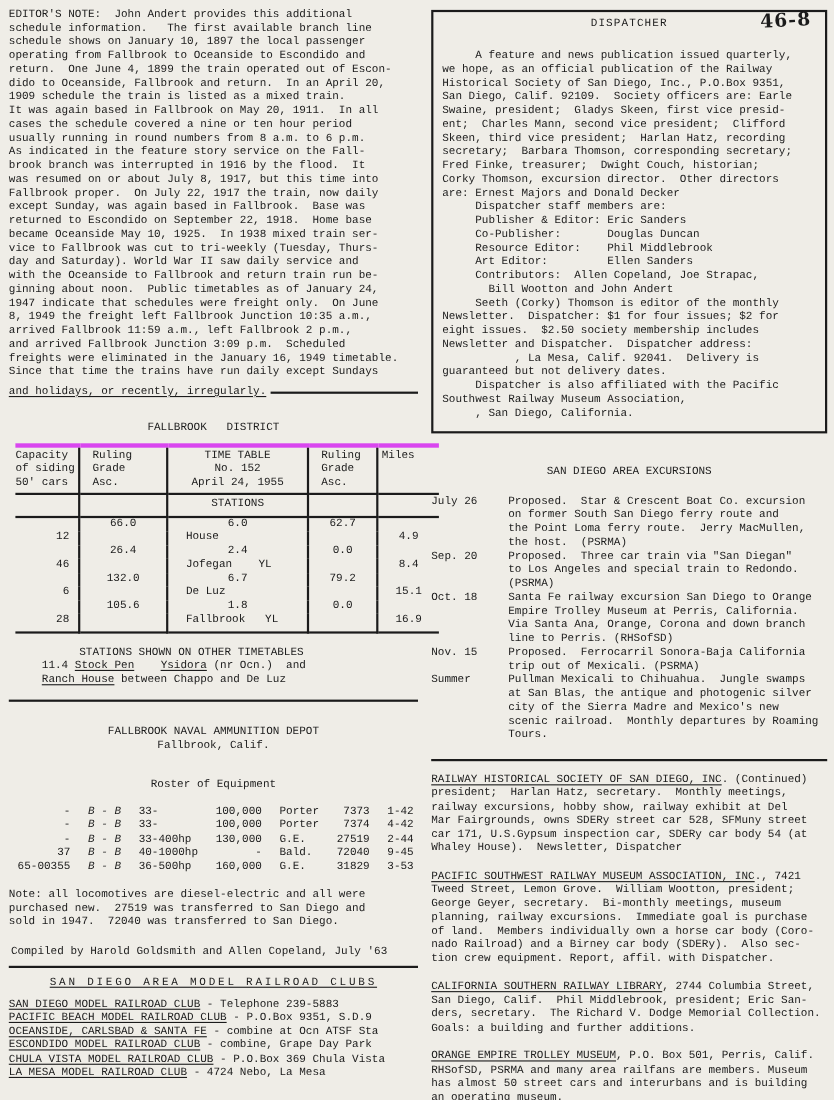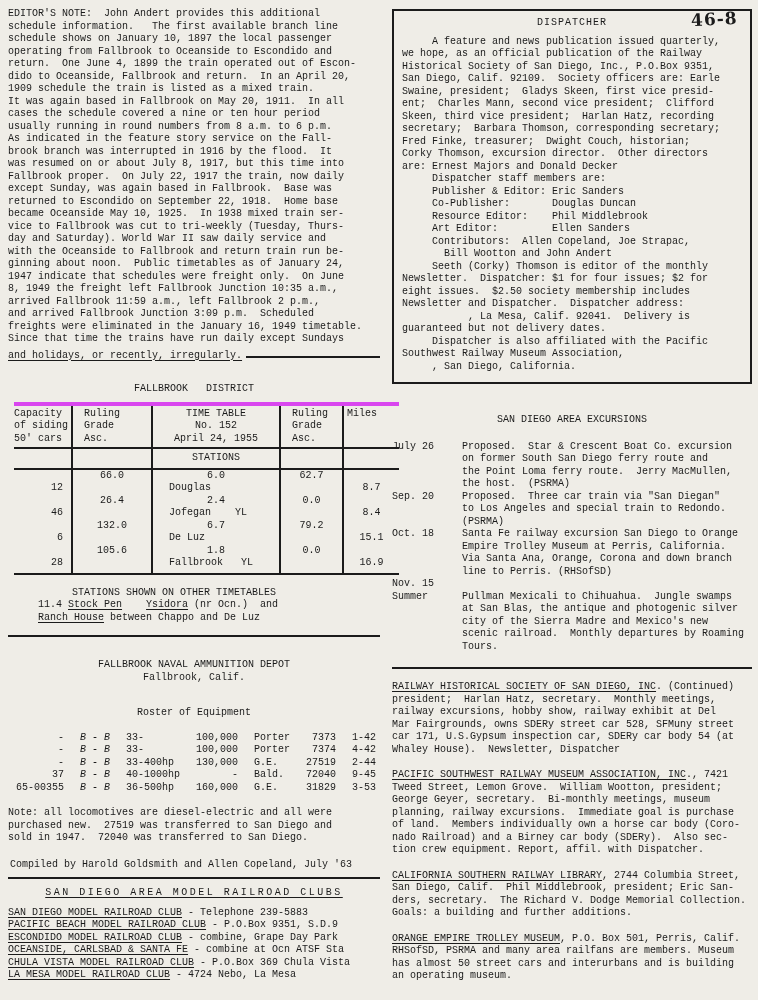--- a/index.html
+++ b/index.html
@@ -53,21 +53,21 @@
   .naval-note { margin-top:13px; }
 
   .compiled { margin:14px 0 6px 2px; }
 
   .clubs { margin-top:8px; }
   .clubs-heading { text-align:center; letter-spacing:2.5px; margin-bottom:7px; }
   .club-line { white-space:pre-wrap; }
 
   
   .disp-box { border:2px solid #1b1b1b; padding:6px 8px 9px 8px; position:relative; margin-top:1px; }
-  .disp-title { text-align:center; margin-bottom:6px; letter-spacing:1px; }
+  .disp-title { text-align:center; margin-bottom:16px; letter-spacing:1px; }
   .disp-issue {
     position:absolute; top:2px; right:12px;
     font-family:"DejaVu Serif",serif; font-weight:bold; font-size:17px;
     transform:rotate(-3deg); letter-spacing:1px;
   }
   .exc-heading { text-align:center; margin:30px 0 14px; }
   .exc { display:flex; }
   .exc-date { width:70px; flex:0 0 auto; }
   .exc-body { flex:1; }
   .rule-right { margin:14px 0 12px; }
@@ -141,23 +141,23 @@
         <tr class="data">
           <td class="vr cap"></td>
           <td class="vr">66.0</td>
           <td class="vr">6.0</td>
           <td class="vr">62.7</td>
           <td></td>
         </tr>
         <tr class="data st">
           <td class="vr cap">12</td>
           <td class="vr"></td>
-          <td class="vr stn">Douglas</td>
-          <td class="vr"></td>
-          <td>8.7</td>
+          <td class="vr stn">House</td>
+          <td class="vr"></td>
+          <td>4.9</td>
         </tr>
         <tr class="data">
           <td class="vr cap"></td>
           <td class="vr">26.4</td>
           <td class="vr">2.4</td>
           <td class="vr">0.0</td>
           <td></td>
         </tr>
         <tr class="data st">
           <td class="vr cap">46</td>
@@ -265,22 +265,22 @@
 sold in 1947.  72040 was transferred to San Diego.</div>
     </div>
 
     <div class="compiled">Compiled by Harold Goldsmith and Allen Copeland, July '63</div>
     <hr class="rule">
 
     <div class="clubs">
       <div class="clubs-heading u">SAN DIEGO AREA MODEL RAILROAD CLUBS</div>
       <div class="club-line"><span class="u">SAN DIEGO MODEL RAILROAD CLUB</span><span> - Telephone 239-5883</span></div>
       <div class="club-line"><span class="u">PACIFIC BEACH MODEL RAILROAD CLUB</span><span> - P.O.Box 9351, S.D.9</span></div>
+      <div class="club-line"><span class="u">OCEANSIDE, CARLSBAD &amp; SANTA FE</span><span> - combine at Ocn ATSF Sta</span></div>
       <div class="club-line"><span class="u">ESCONDIDO MODEL RAILROAD CLUB</span><span> - combine, Grape Day Park</span></div>
-      <div class="club-line"><span class="u">OCEANSIDE, CARLSBAD &amp; SANTA FE</span><span> - combine at Ocn ATSF Sta</span></div>
       <div class="club-line"><span class="u">CHULA VISTA MODEL RAILROAD CLUB</span><span> - P.O.Box 369 Chula Vista</span></div>
       <div class="club-line"><span class="u">LA MESA MODEL RAILROAD CLUB</span><span> - 4724 Nebo, La Mesa</span></div>
     </div>
   </div>
 
   <div class="col-right">
 
     <div class="disp-box">
       <div class="disp-title">DISPATCHER</div>
       <div class="disp-issue">46-8</div>
@@ -331,20 +331,22 @@
       </div>
       <div class="exc">
         <div class="exc-date">Oct. 18</div>
         <div class="exc-body pre">Santa Fe railway excursion San Diego to Orange
 Empire Trolley Museum at Perris, California.
 Via Santa Ana, Orange, Corona and down branch
 line to Perris. (RHSofSD)</div>
       </div>
       <div class="exc">
         <div class="exc-date">Nov. 15</div>
+        <div class="exc-body pre">Proposed.  Ferrocarril Sonora-Baja California
+trip out of Mexicali. (PSRMA)</div>
       </div>
       <div class="exc">
         <div class="exc-date">Summer</div>
         <div class="exc-body pre">Pullman Mexicali to Chihuahua.  Jungle swamps
 at San Blas, the antique and photogenic silver
 city of the Sierra Madre and Mexico's new
 scenic railroad.  Monthly departures by Roaming
 Tours.</div>
       </div>
     </div>

